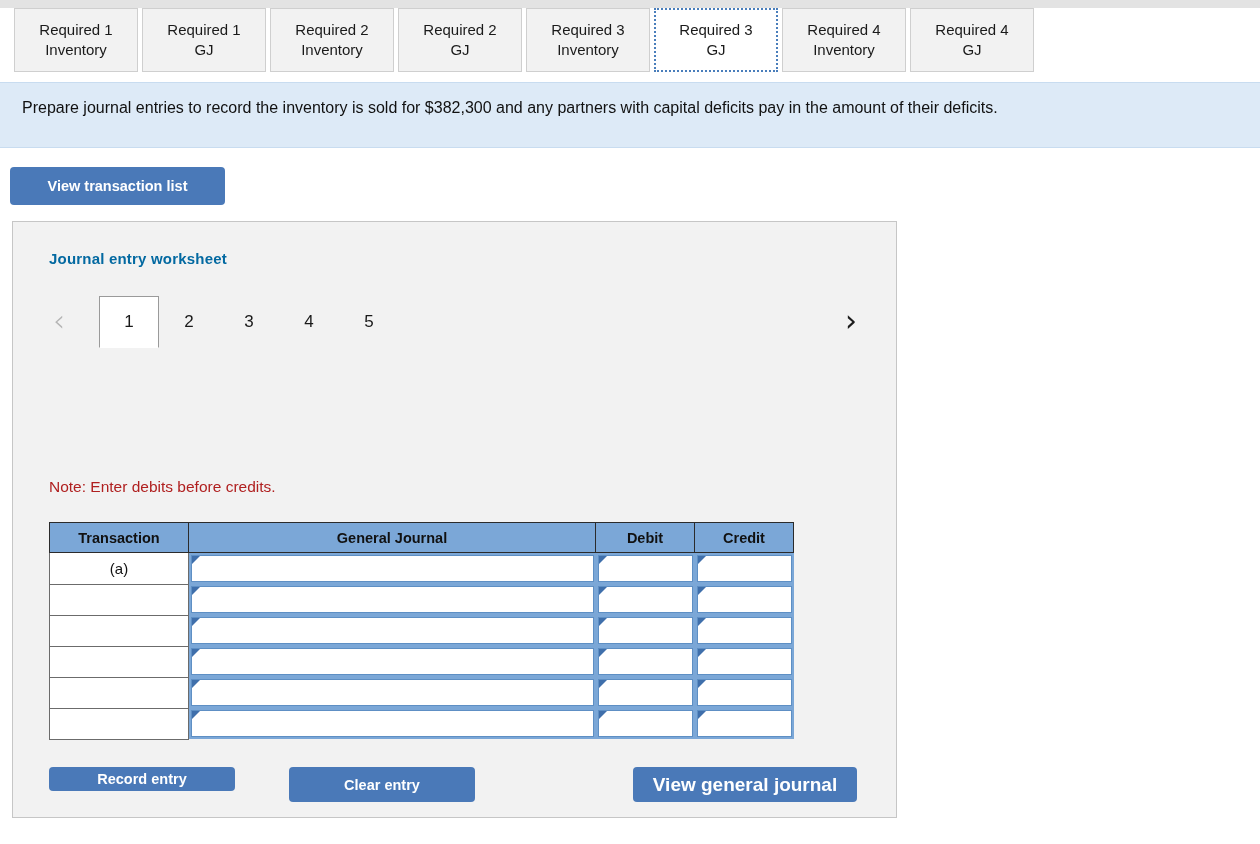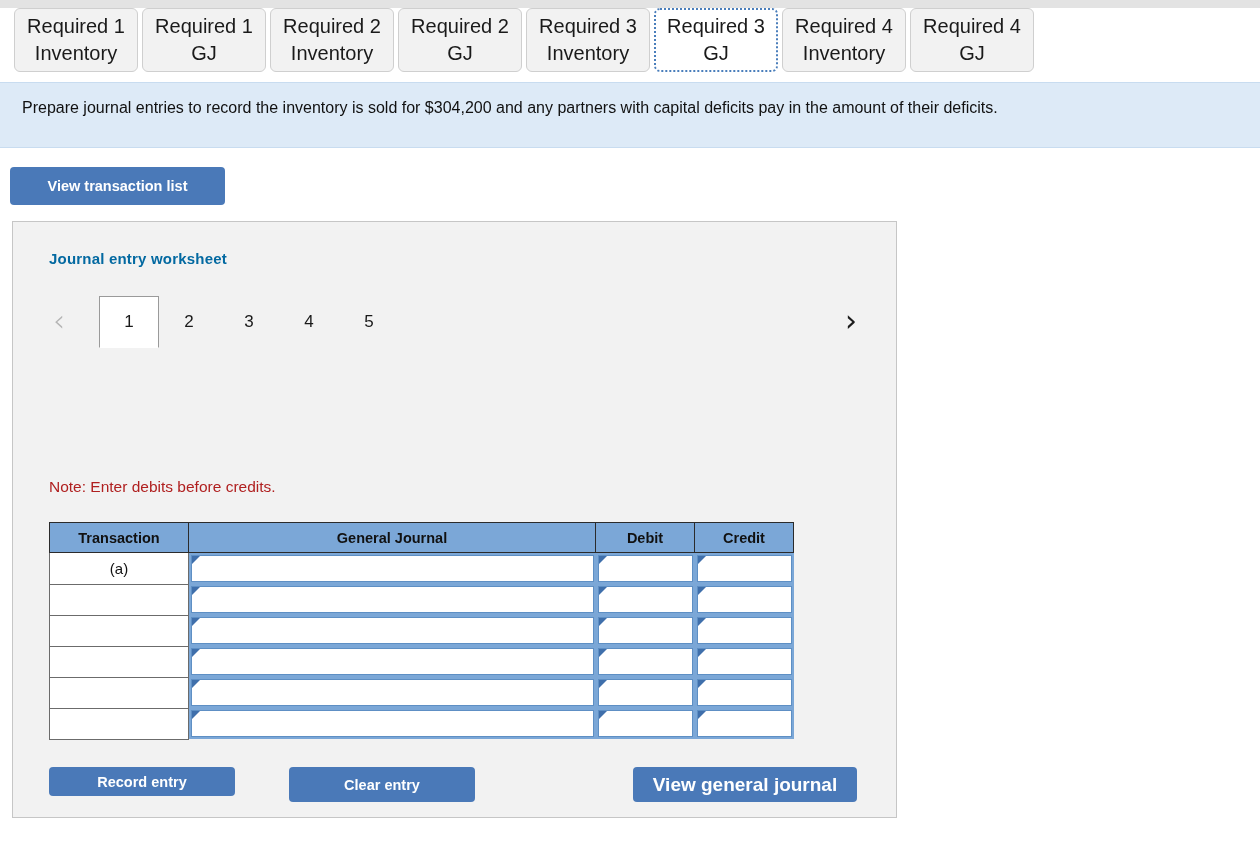--- a/index.html
+++ b/index.html
@@ -23,24 +23,24 @@
     position:absolute; left:0; top:8px; width:1260px; height:72px;
     background:#ffffff;
     display:flex; align-items:flex-start;
     padding-left:14px;
   }
   .tab {
     width:124px; height:64px;
     margin-right:4px;
     background:#f2f2f2;
     border:1px solid #cfcfcf;
-    border-radius:6px;
+    border-radius:0;
     display:flex; flex-direction:column;
     align-items:center; justify-content:center;
-    font-size:20px; color:#1a1a1a; line-height:1.35;
+    font-size:15px; color:#1a1a1a; line-height:1.35;
     text-align:center; cursor:pointer;
     flex:0 0 auto;
   }
   .tab .l2 { display:block; }
   .tab.active {
     background:#ffffff;
     border:2px dotted #4a7ebb;
   }
 
   
@@ -170,21 +170,21 @@
   .cellinput::before {
     content:"";
     position:absolute; left:0; top:0;
     border-top:8px solid #3f6fab;
     border-right:8px solid transparent;
   }
 
   
   .btn-record {
     position:absolute; left:36px; top:545px;
-    width:186px; height:29px; font-size:14.5px;
+    width:186px; height:24px; font-size:14.5px;
   }
   .btn-clear {
     position:absolute; left:276px; top:545px;
     width:186px; height:35px; font-size:14.5px;
   }
   .btn-vgj {
     position:absolute; left:620px; top:545px;
     width:224px; height:35px; font-size:19px;
   }
 </style>
@@ -224,21 +224,21 @@
         <span>Required 4</span>
         <span class="l2">Inventory</span>
       </div>
       <div class="tab">
         <span>Required 4</span>
         <span class="l2">GJ</span>
       </div>
     </div>
 
   <div class="banner">
-    <span>Prepare journal entries to record the inventory is sold for $304,200 and any partners with capital deficits pay in the amount of their deficits.</span>
+    <span>Prepare journal entries to record the inventory is sold for $382,300 and any partners with capital deficits pay in the amount of their deficits.</span>
   </div>
 
   <button class="btn btn-vtl">View transaction list</button>
 
   <div class="panel">
 
     <div class="panel-title">Journal entry worksheet</div>
 
     <div class="pager">
       <span class="chev chev-prev">‹</span>

